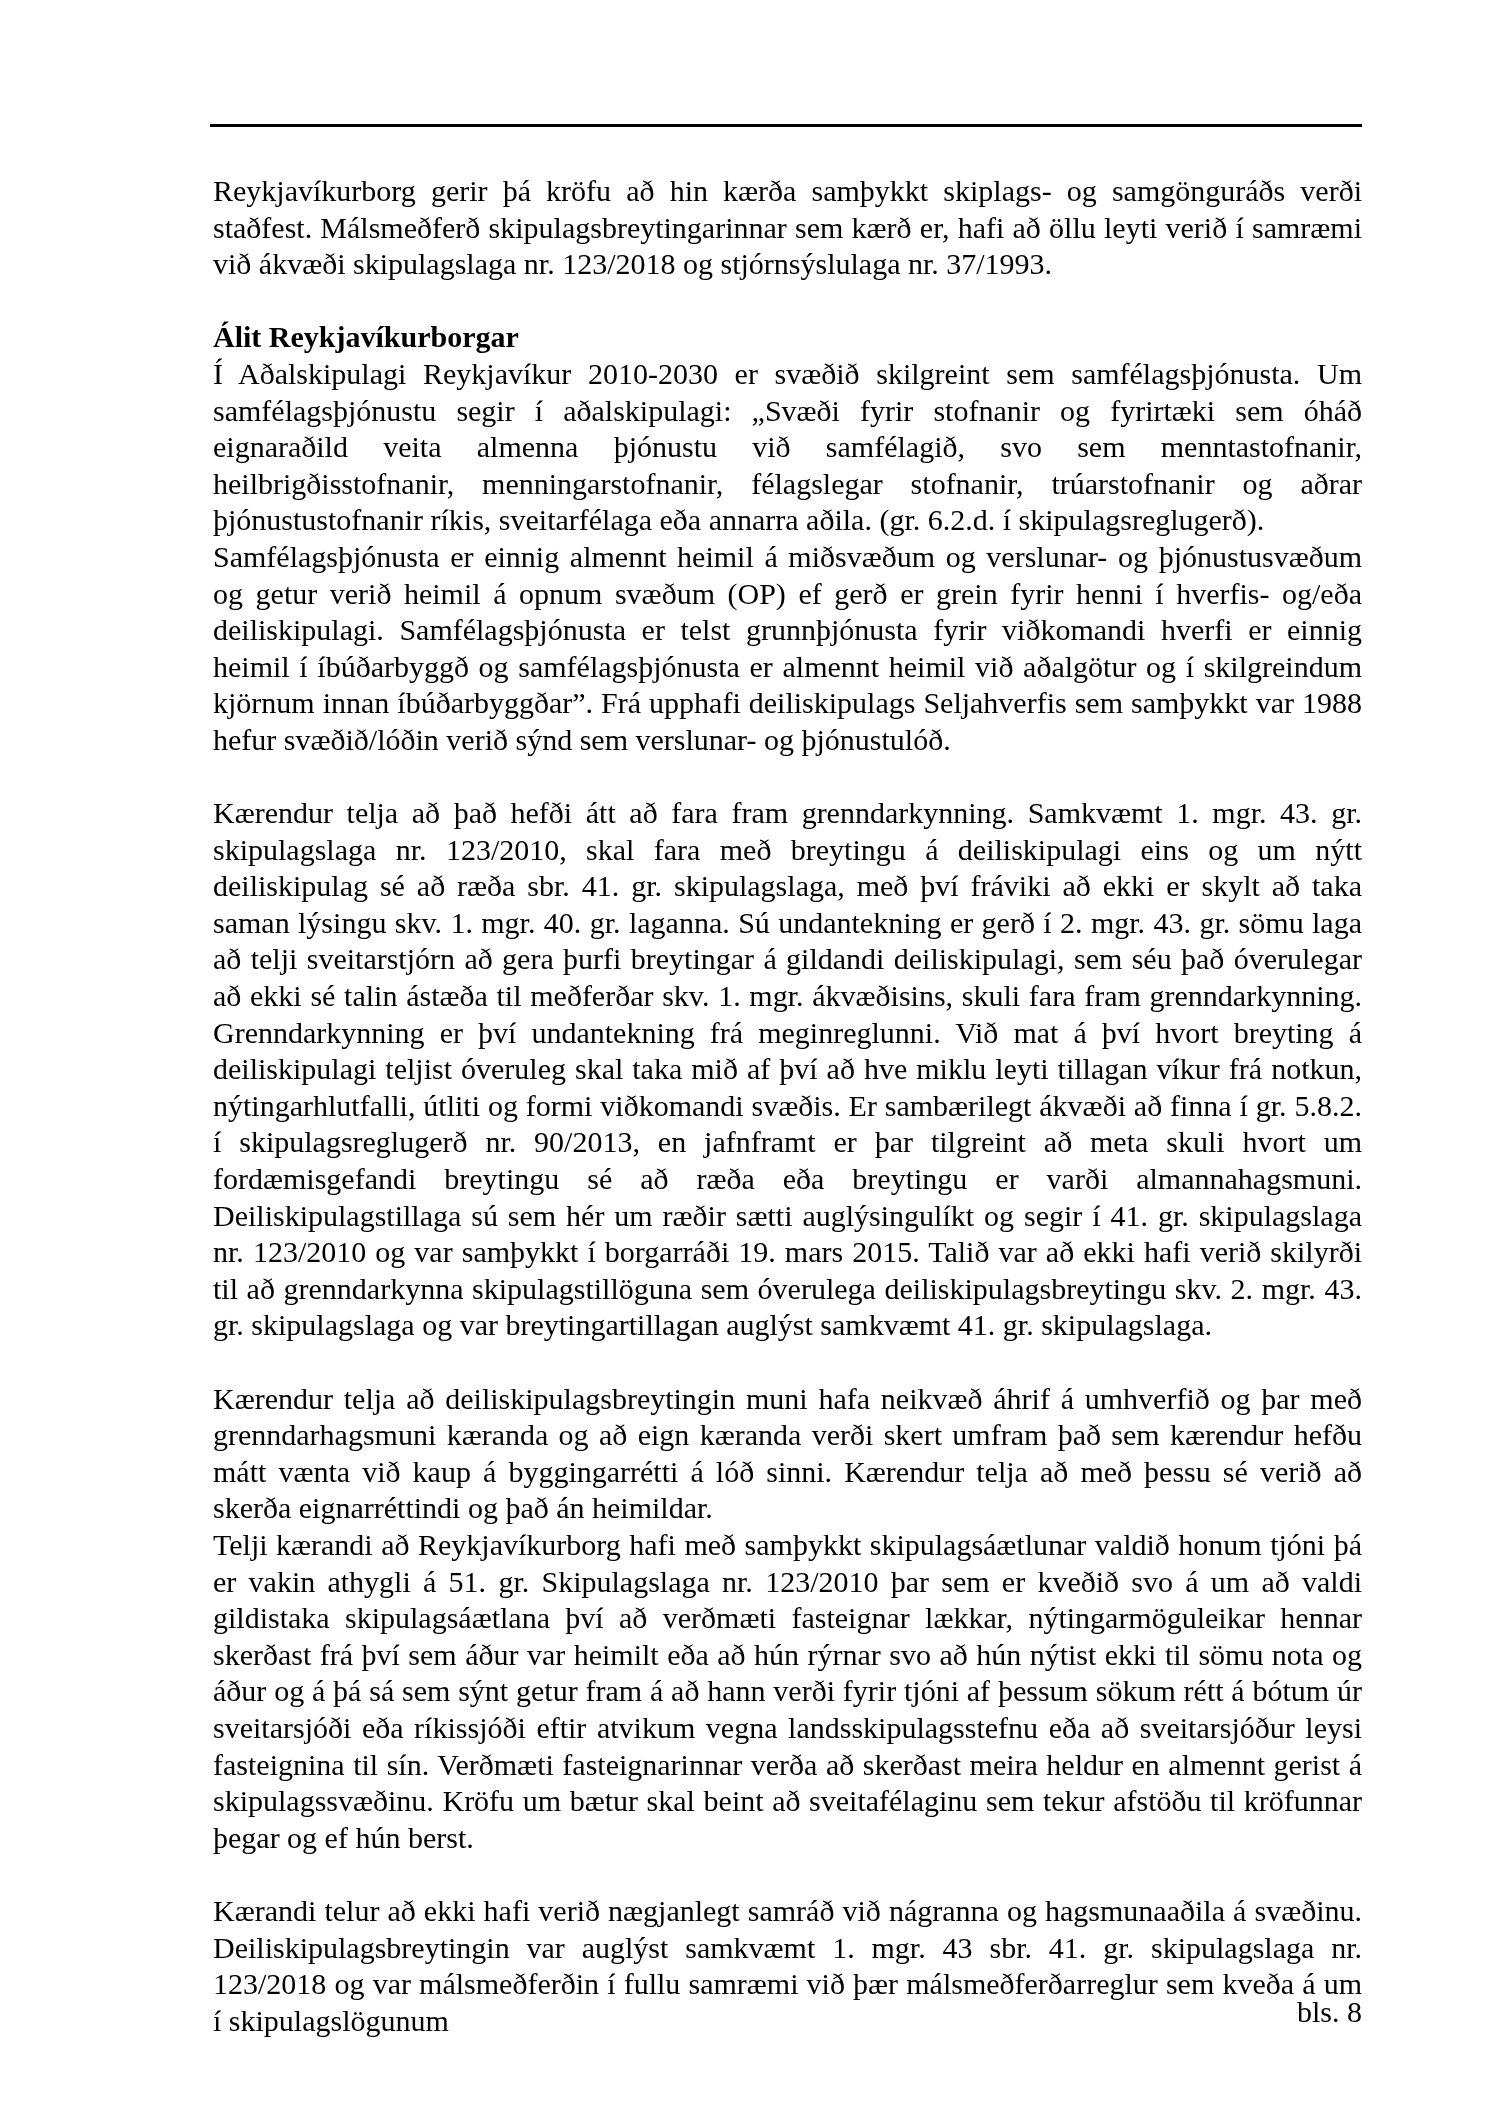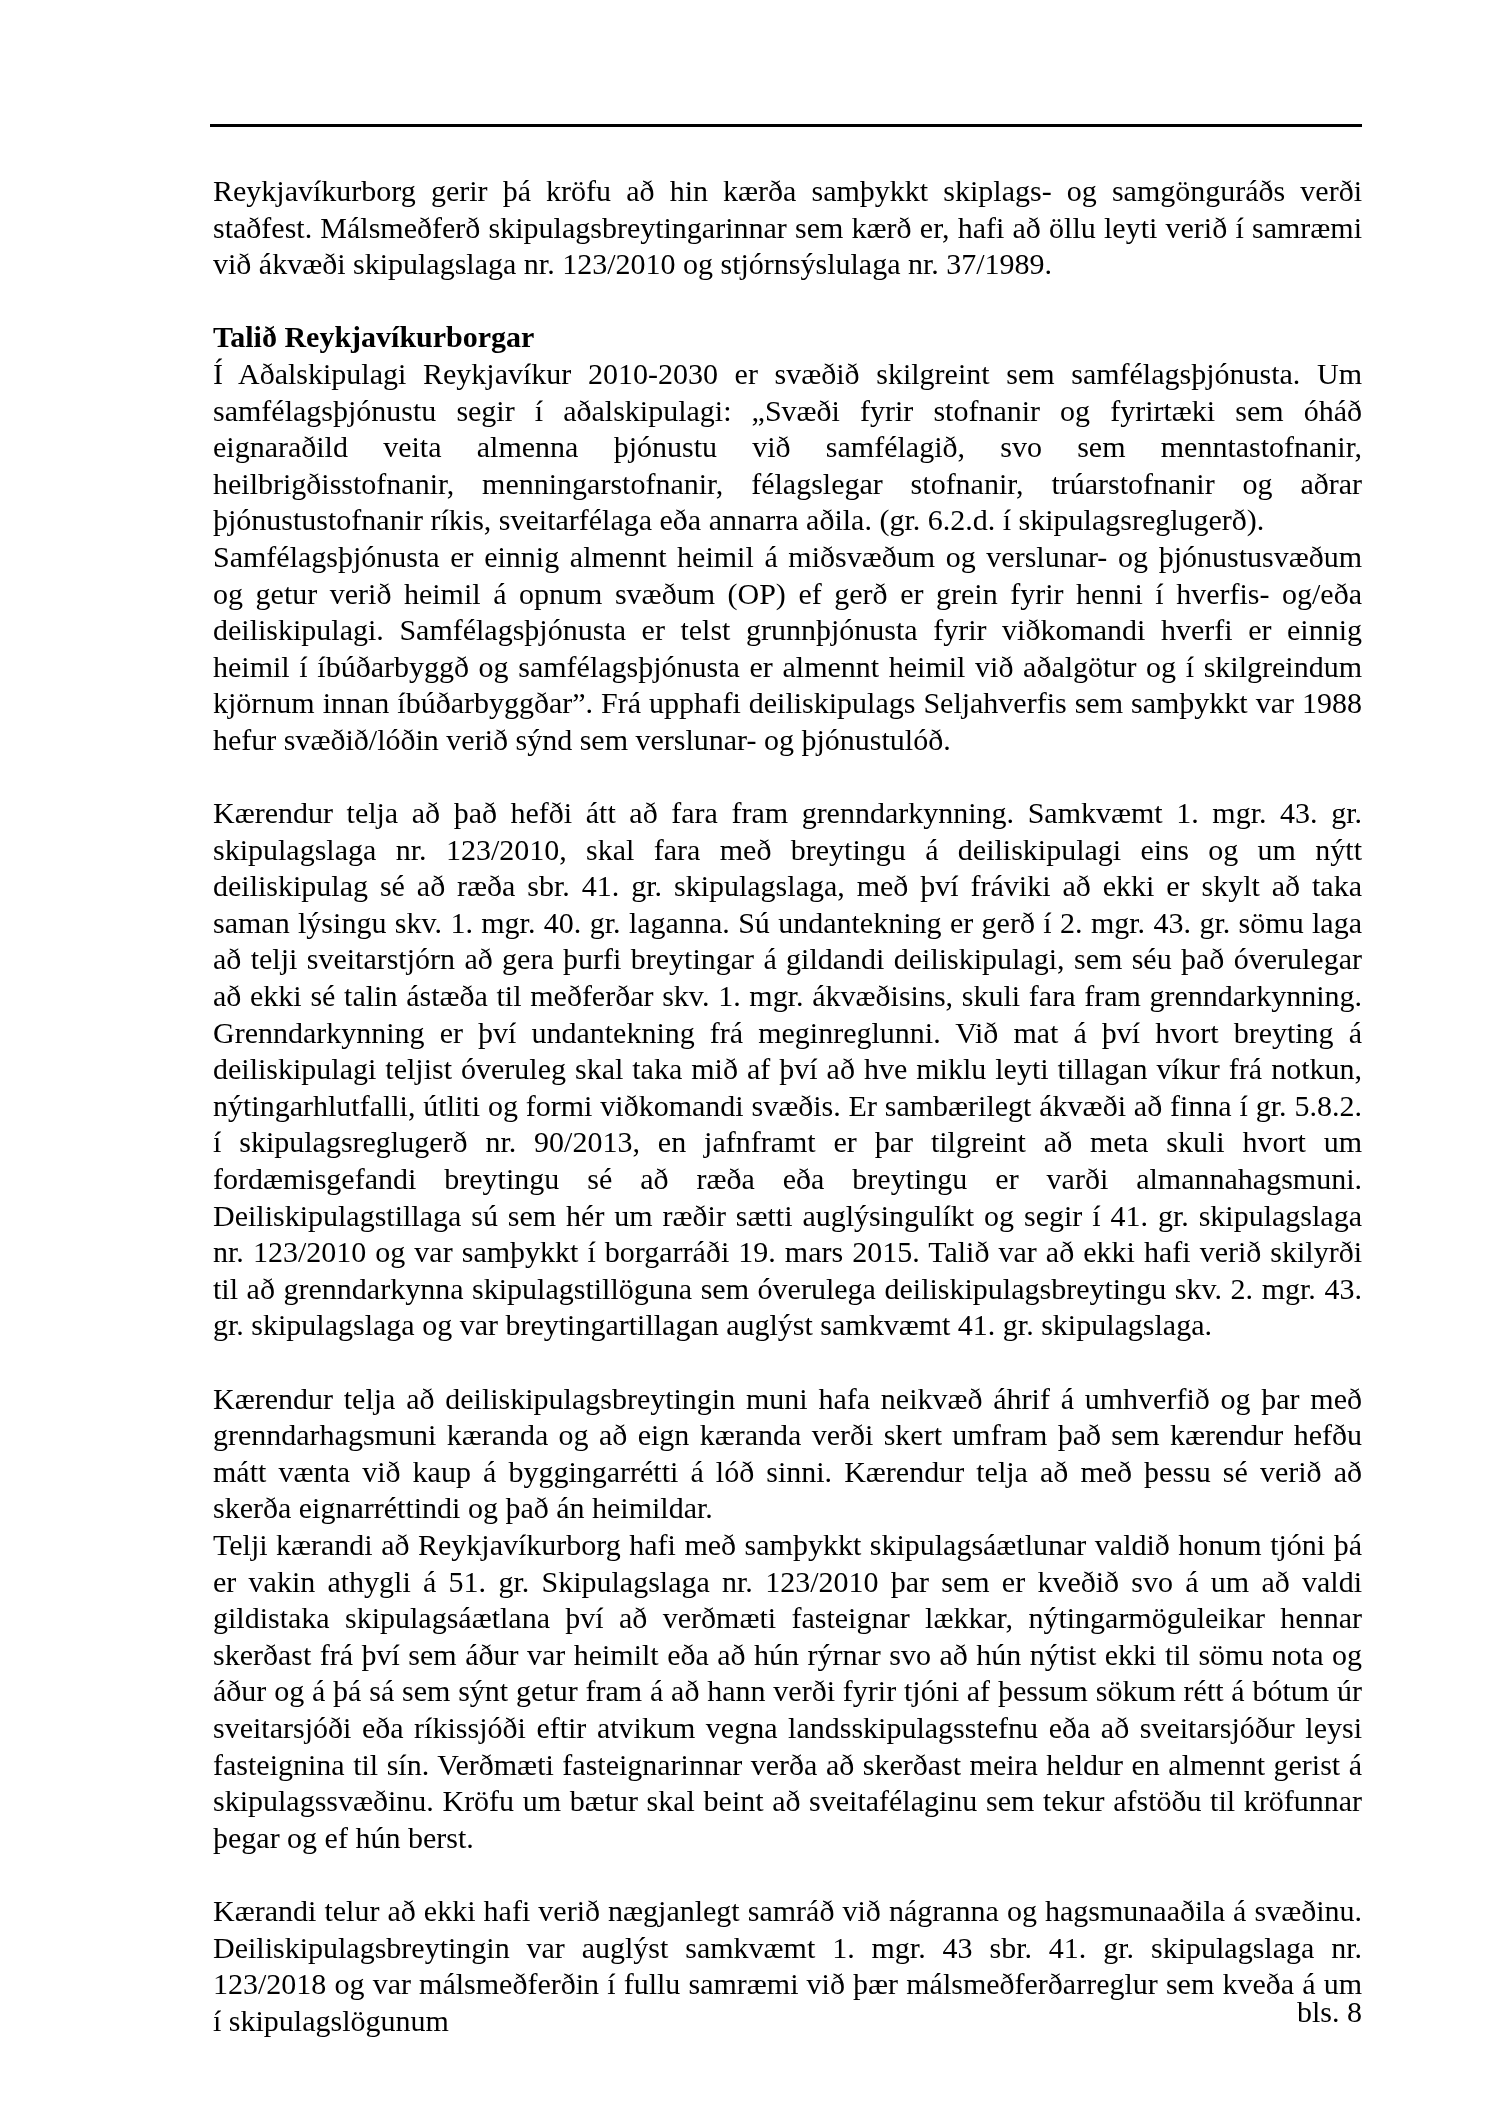--- a/index.html
+++ b/index.html
@@ -55,23 +55,23 @@
   }
 </style>
 </head>
 <body>
 
 <div class="page">
 
   <div class="header-rule"></div>
 
   <div class="content">
-    <p>Reykjavíkurborg gerir þá kröfu að hin kærða samþykkt skiplags- og samgönguráðs verði staðfest.  Málsmeðferð skipulagsbreytingarinnar sem kærð er, hafi að öllu leyti verið í samræmi við ákvæði skipulagslaga nr. 123/2010 og stjórnsýslulaga nr. 37/1989.</p>
+    <p>Reykjavíkurborg gerir þá kröfu að hin kærða samþykkt skiplags- og samgönguráðs verði staðfest.  Málsmeðferð skipulagsbreytingarinnar sem kærð er, hafi að öllu leyti verið í samræmi við ákvæði skipulagslaga nr. 123/2018 og stjórnsýslulaga nr. 37/1993.</p>
 
-    <p class="section-heading gap-above">Talið Reykjavíkurborgar</p>
+    <p class="section-heading gap-above">Álit Reykjavíkurborgar</p>
 
     <p>Í Aðalskipulagi Reykjavíkur 2010-2030 er svæðið skilgreint sem samfélagsþjónusta. Um samfélagsþjónustu segir í aðalskipulagi: „Svæði fyrir stofnanir og fyrirtæki sem óháð eignaraðild veita almenna þjónustu við samfélagið, svo sem menntastofnanir, heilbrigðisstofnanir, menningarstofnanir, félagslegar stofnanir, trúarstofnanir og aðrar þjónustustofnanir ríkis, sveitarfélaga eða annarra aðila. (gr. 6.2.d. í skipulagsreglugerð).</p>
 
     <p>Samfélagsþjónusta er einnig almennt heimil á miðsvæðum og verslunar- og þjónustusvæðum og getur verið heimil á opnum svæðum (OP) ef gerð er grein fyrir henni í hverfis- og/eða deiliskipulagi. Samfélagsþjónusta er telst grunnþjónusta fyrir viðkomandi hverfi er einnig heimil í íbúðarbyggð og samfélagsþjónusta er almennt heimil við aðalgötur og í skilgreindum kjörnum innan íbúðarbyggðar”. Frá upphafi deiliskipulags Seljahverfis sem samþykkt var 1988 hefur svæðið/lóðin verið sýnd sem verslunar- og þjónustulóð.</p>
 
     <p class="gap-above">Kærendur telja að það hefði átt að fara fram grenndarkynning.  Samkvæmt 1. mgr. 43. gr. skipulagslaga nr. 123/2010, skal fara með breytingu á deiliskipulagi eins og um nýtt deiliskipulag sé að ræða sbr. 41. gr. skipulagslaga, með því fráviki að ekki er skylt að taka saman lýsingu skv. 1. mgr. 40. gr. laganna. Sú undantekning er gerð í 2. mgr. 43. gr. sömu laga að telji sveitarstjórn að gera þurfi breytingar á gildandi deiliskipulagi, sem séu það óverulegar að ekki sé talin ástæða til meðferðar skv. 1. mgr. ákvæðisins, skuli fara fram grenndarkynning. Grenndarkynning er því undantekning frá meginreglunni. Við mat á því hvort breyting á deiliskipulagi teljist óveruleg skal taka mið af því að hve miklu leyti tillagan víkur frá notkun, nýtingarhlutfalli, útliti og formi viðkomandi svæðis. Er sambærilegt ákvæði að finna í gr. 5.8.2. í skipulagsreglugerð nr. 90/2013, en jafnframt er þar tilgreint að meta skuli hvort um fordæmisgefandi breytingu sé að ræða eða breytingu er varði almannahagsmuni. Deiliskipulagstillaga sú sem hér um ræðir sætti auglýsingulíkt og segir í 41. gr. skipulagslaga nr. 123/2010 og var samþykkt í borgarráði 19. mars 2015.  Talið var að ekki hafi verið skilyrði til að grenndarkynna skipulagstillöguna sem óverulega deiliskipulagsbreytingu skv. 2. mgr. 43. gr. skipulagslaga og var breytingartillagan auglýst samkvæmt 41. gr. skipulagslaga.</p>
 
     <p class="gap-above">Kærendur telja að deiliskipulagsbreytingin muni hafa neikvæð áhrif á umhverfið og þar með grenndarhagsmuni kæranda og að eign kæranda verði skert umfram það sem kærendur hefðu mátt vænta við kaup á byggingarrétti á lóð sinni. Kærendur telja að með þessu sé verið að skerða eignarréttindi og það án heimildar.</p>
 
     <p>Telji kærandi að Reykjavíkurborg hafi með samþykkt skipulagsáætlunar valdið honum tjóni þá er vakin athygli á 51. gr. Skipulagslaga nr. 123/2010  þar sem er kveðið svo á um að valdi gildistaka skipulagsáætlana því að verðmæti fasteignar lækkar, nýtingarmöguleikar hennar skerðast frá því sem áður var heimilt eða að hún rýrnar svo að hún nýtist ekki til sömu nota og áður og á þá sá sem sýnt getur fram á að hann verði fyrir tjóni af þessum sökum rétt á bótum úr sveitarsjóði eða ríkissjóði eftir atvikum vegna landsskipulagsstefnu eða að sveitarsjóður leysi fasteignina til sín. Verðmæti fasteignarinnar verða að skerðast meira heldur en almennt gerist á skipulagssvæðinu. Kröfu um bætur skal beint að sveitafélaginu sem tekur afstöðu til kröfunnar þegar og ef hún berst.</p>

